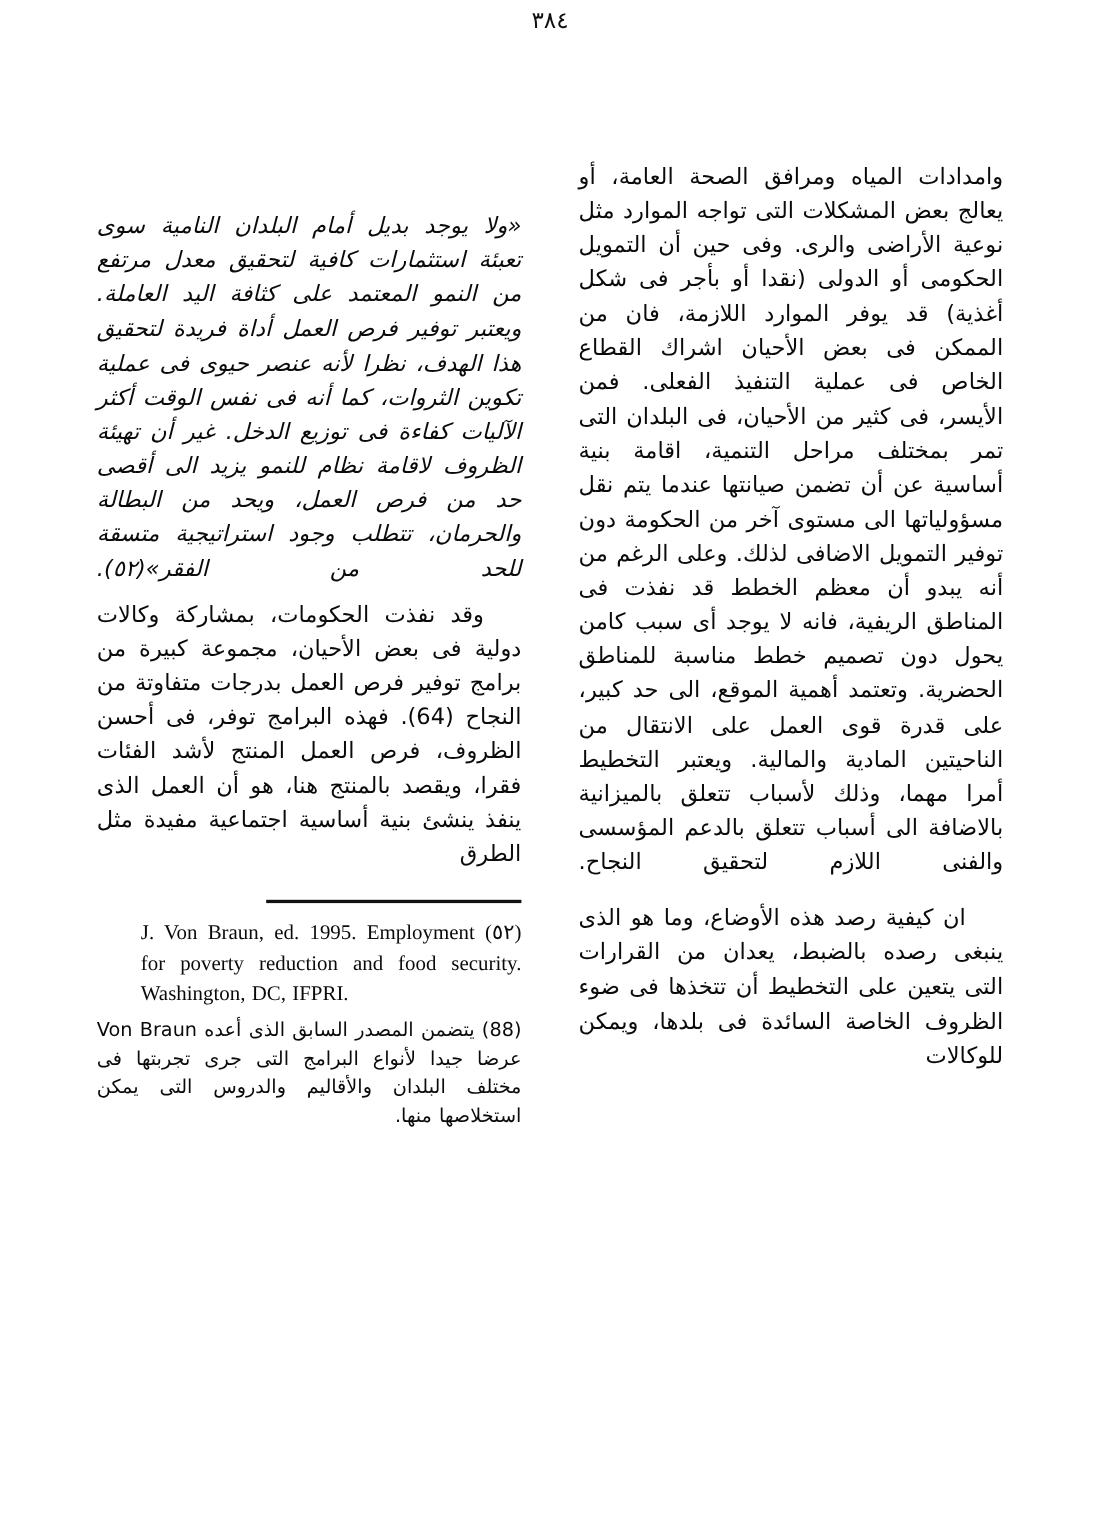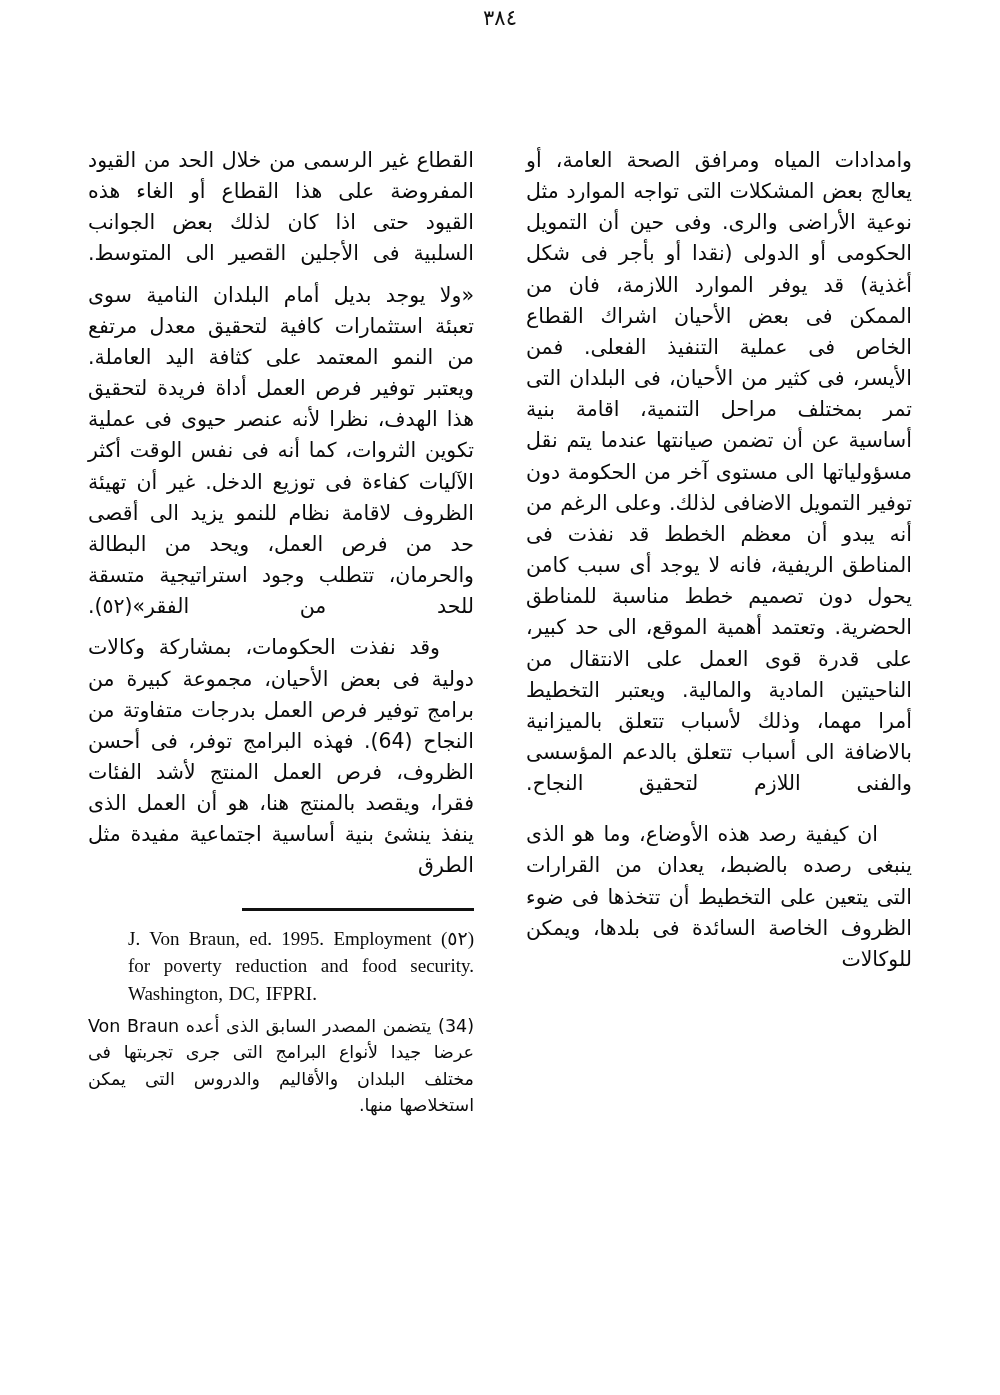--- a/index.html
+++ b/index.html
@@ -52,22 +52,24 @@
     font-family: "DejaVu Sans", sans-serif;
     word-spacing: 1px;
   }
   p.indent {
     text-indent: 34px;
   }
   p.last-right {
     text-align-last: right;
   }
   p.quote {
+    font-style: italic;
     text-align: justify;
     text-align-last: justify;
+    margin-top: 35px;
   }
   p + p {
     margin-top: 2px;
   }
   .gap {
     height: 10px;
   }
   .footnote-rule {
     width: 232px;
     height: 3px;
@@ -101,31 +103,30 @@
 </head>
 <body>
 
 <div class="page">
 
   <div class="page-number">٣٨٤</div>
 
   <div class="columns">
 
     <div class="col">
-      <p>القطاع غير الرسمى من خلال الحد من القيود المفروضة على هذا القطاع أو الغاء هذه القيود حتى اذا كان لذلك بعض الجوانب السلبية فى الأجلين القصير الى المتوسط.</p>
       <div class="gap"></div>
       <p class="quote">«ولا يوجد بديل أمام البلدان النامية سوى تعبئة استثمارات كافية لتحقيق معدل مرتفع من النمو المعتمد على كثافة اليد العاملة. ويعتبر توفير فرص العمل أداة فريدة لتحقيق هذا الهدف، نظرا لأنه عنصر حيوى فى عملية تكوين الثروات، كما أنه فى نفس الوقت أكثر الآليات كفاءة فى توزيع الدخل. غير أن تهيئة الظروف لاقامة نظام للنمو يزيد الى أقصى حد من فرص العمل، ويحد من البطالة والحرمان، تتطلب وجود استراتيجية متسقة للحد من الفقر»(٥٢).</p>
       <div class="gap"></div>
       <p class="indent last-right">وقد نفذت الحكومات، بمشاركة وكالات دولية فى بعض الأحيان، مجموعة كبيرة من برامج توفير فرص العمل بدرجات متفاوتة من النجاح (64). فهذه البرامج توفر، فى أحسن الظروف، فرص العمل المنتج لأشد الفئات فقرا، ويقصد بالمنتج هنا، هو أن العمل الذى ينفذ ينشئ بنية أساسية اجتماعية مفيدة مثل الطرق</p>
 
       <div class="footnote-rule"></div>
 
       <div class="footnotes">
         <p class="fn-ltr last-left">J. Von Braun, ed. 1995.  Employment (٥٢) for poverty reduction and food security. Washington, DC, IFPRI.</p>
-        <p class="fn-rtl last-right">(34) يتضمن المصدر السابق الذى أعده Von Braun عرضا جيدا لأنواع البرامج التى جرى تجربتها فى مختلف البلدان والأقاليم والدروس التى يمكن استخلاصها منها.</p>
+        <p class="fn-rtl last-right">(88) يتضمن المصدر السابق الذى أعده Von Braun عرضا جيدا لأنواع البرامج التى جرى تجربتها فى مختلف البلدان والأقاليم والدروس التى يمكن استخلاصها منها.</p>
       </div>
     </div>
 
     <div class="col">
       <p>وامدادات المياه ومرافق الصحة العامة، أو يعالج بعض المشكلات التى تواجه الموارد مثل نوعية الأراضى والرى. وفى حين أن التمويل الحكومى أو الدولى (نقدا أو بأجر فى شكل أغذية) قد يوفر الموارد اللازمة، فان من الممكن فى بعض الأحيان اشراك القطاع الخاص فى عملية التنفيذ الفعلى. فمن الأيسر، فى كثير من الأحيان، فى البلدان التى تمر بمختلف مراحل التنمية، اقامة بنية أساسية عن أن تضمن صيانتها عندما يتم نقل مسؤولياتها الى مستوى آخر من الحكومة دون توفير التمويل الاضافى لذلك. وعلى الرغم من أنه يبدو أن معظم الخطط قد نفذت فى المناطق الريفية، فانه لا يوجد أى سبب كامن يحول دون تصميم خطط مناسبة للمناطق الحضرية. وتعتمد أهمية الموقع، الى حد كبير، على قدرة قوى العمل على الانتقال من الناحيتين المادية والمالية. ويعتبر التخطيط أمرا مهما، وذلك لأسباب تتعلق بالميزانية بالاضافة الى أسباب تتعلق بالدعم المؤسسى والفنى اللازم لتحقيق النجاح.</p>
       <div class="gap"></div>
       <div class="gap"></div>
       <p class="indent last-right">ان كيفية رصد هذه الأوضاع، وما هو الذى ينبغى رصده بالضبط، يعدان من القرارات التى يتعين على التخطيط أن تتخذها فى ضوء الظروف الخاصة السائدة فى بلدها، ويمكن للوكالات</p>
     </div>
 

